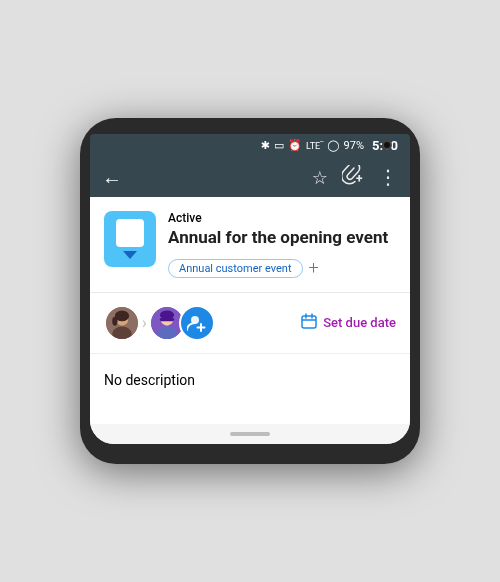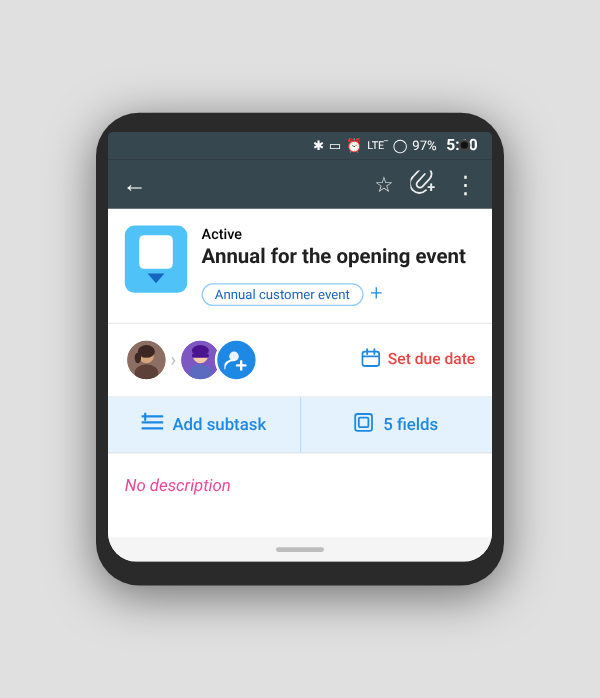--- a/index.html
+++ b/index.html
@@ -186,21 +186,21 @@
     }
     .arrow-sep {
       color: #bdbdbd;
       font-size: 16px;
       margin: 0 2px;
     }
     .due-date-btn {
       display: flex;
       align-items: center;
       gap: 6px;
-      color: #ef4444;
+      color: #a21caf;
       font-size: 13px;
       cursor: pointer;
       margin-left: auto;
       font-weight: 500;
     }
     .due-date-icon {
       font-size: 16px;
     }
     .action-row {
       background: #e3f2fd;
@@ -225,23 +225,22 @@
     }
     .action-icon {
       font-size: 16px;
     }
     .description-section {
       background: #fff;
       padding: 16px 14px;
       min-height: 70px;
     }
     .description-text {
-      color: #ec4899;
+      color: #000000;
       font-size: 14px;
-      font-style: italic;
     }
     .scroll-indicator {
       background: #f5f5f5;
       display: flex;
       justify-content: center;
       padding: 8px 0;
     }
     .scroll-bar {
       width: 40px;
       height: 4px;
@@ -343,42 +342,20 @@
             <rect x="1" y="3" width="14" height="12" rx="2" stroke="#1e88e5" stroke-width="1.5" fill="none"></rect>
             <line x1="1" y1="7" x2="15" y2="7" stroke="#1e88e5" stroke-width="1.5"></line>
             <line x1="5" y1="1" x2="5" y2="5" stroke="#1e88e5" stroke-width="1.5" stroke-linecap="round"></line>
             <line x1="11" y1="1" x2="11" y2="5" stroke="#1e88e5" stroke-width="1.5" stroke-linecap="round"></line>
           </svg>
         </span>
         <span>Set due date</span>
       </div>
     </div>
 
-    <div class="action-row">
-      <div class="action-btn">
-        <span class="action-icon">
-          <svg width="18" height="16" viewBox="0 0 18 16" fill="none" xmlns="http://www.w3.org/2000/svg">
-            <line x1="0" y1="3" x2="18" y2="3" stroke="#1e88e5" stroke-width="1.8" stroke-linecap="round"></line>
-            <line x1="0" y1="8" x2="18" y2="8" stroke="#1e88e5" stroke-width="1.8" stroke-linecap="round"></line>
-            <line x1="0" y1="13" x2="18" y2="13" stroke="#1e88e5" stroke-width="1.8" stroke-linecap="round"></line>
-            <line x1="3" y1="0" x2="3" y2="6" stroke="#1e88e5" stroke-width="1.8" stroke-linecap="round"></line>
-          </svg>
-        </span>
-        <span>Add subtask</span>
-      </div>
-      <div class="action-btn">
-        <span class="action-icon">
-          <svg width="16" height="16" viewBox="0 0 16 16" fill="none" xmlns="http://www.w3.org/2000/svg">
-            <rect x="1" y="1" width="14" height="14" rx="2" stroke="#1e88e5" stroke-width="1.5" fill="none"></rect>
-            <rect x="4" y="4" width="8" height="8" rx="1" stroke="#1e88e5" stroke-width="1.5" fill="none"></rect>
-          </svg>
-        </span>
-        <span>5 fields</span>
-      </div>
-    </div>
 
     <div class="description-section">
       <span class="description-text">No description</span>
     </div>
 
     <div class="scroll-indicator">
       <div class="scroll-bar"></div>
     </div>
 
   </div>

